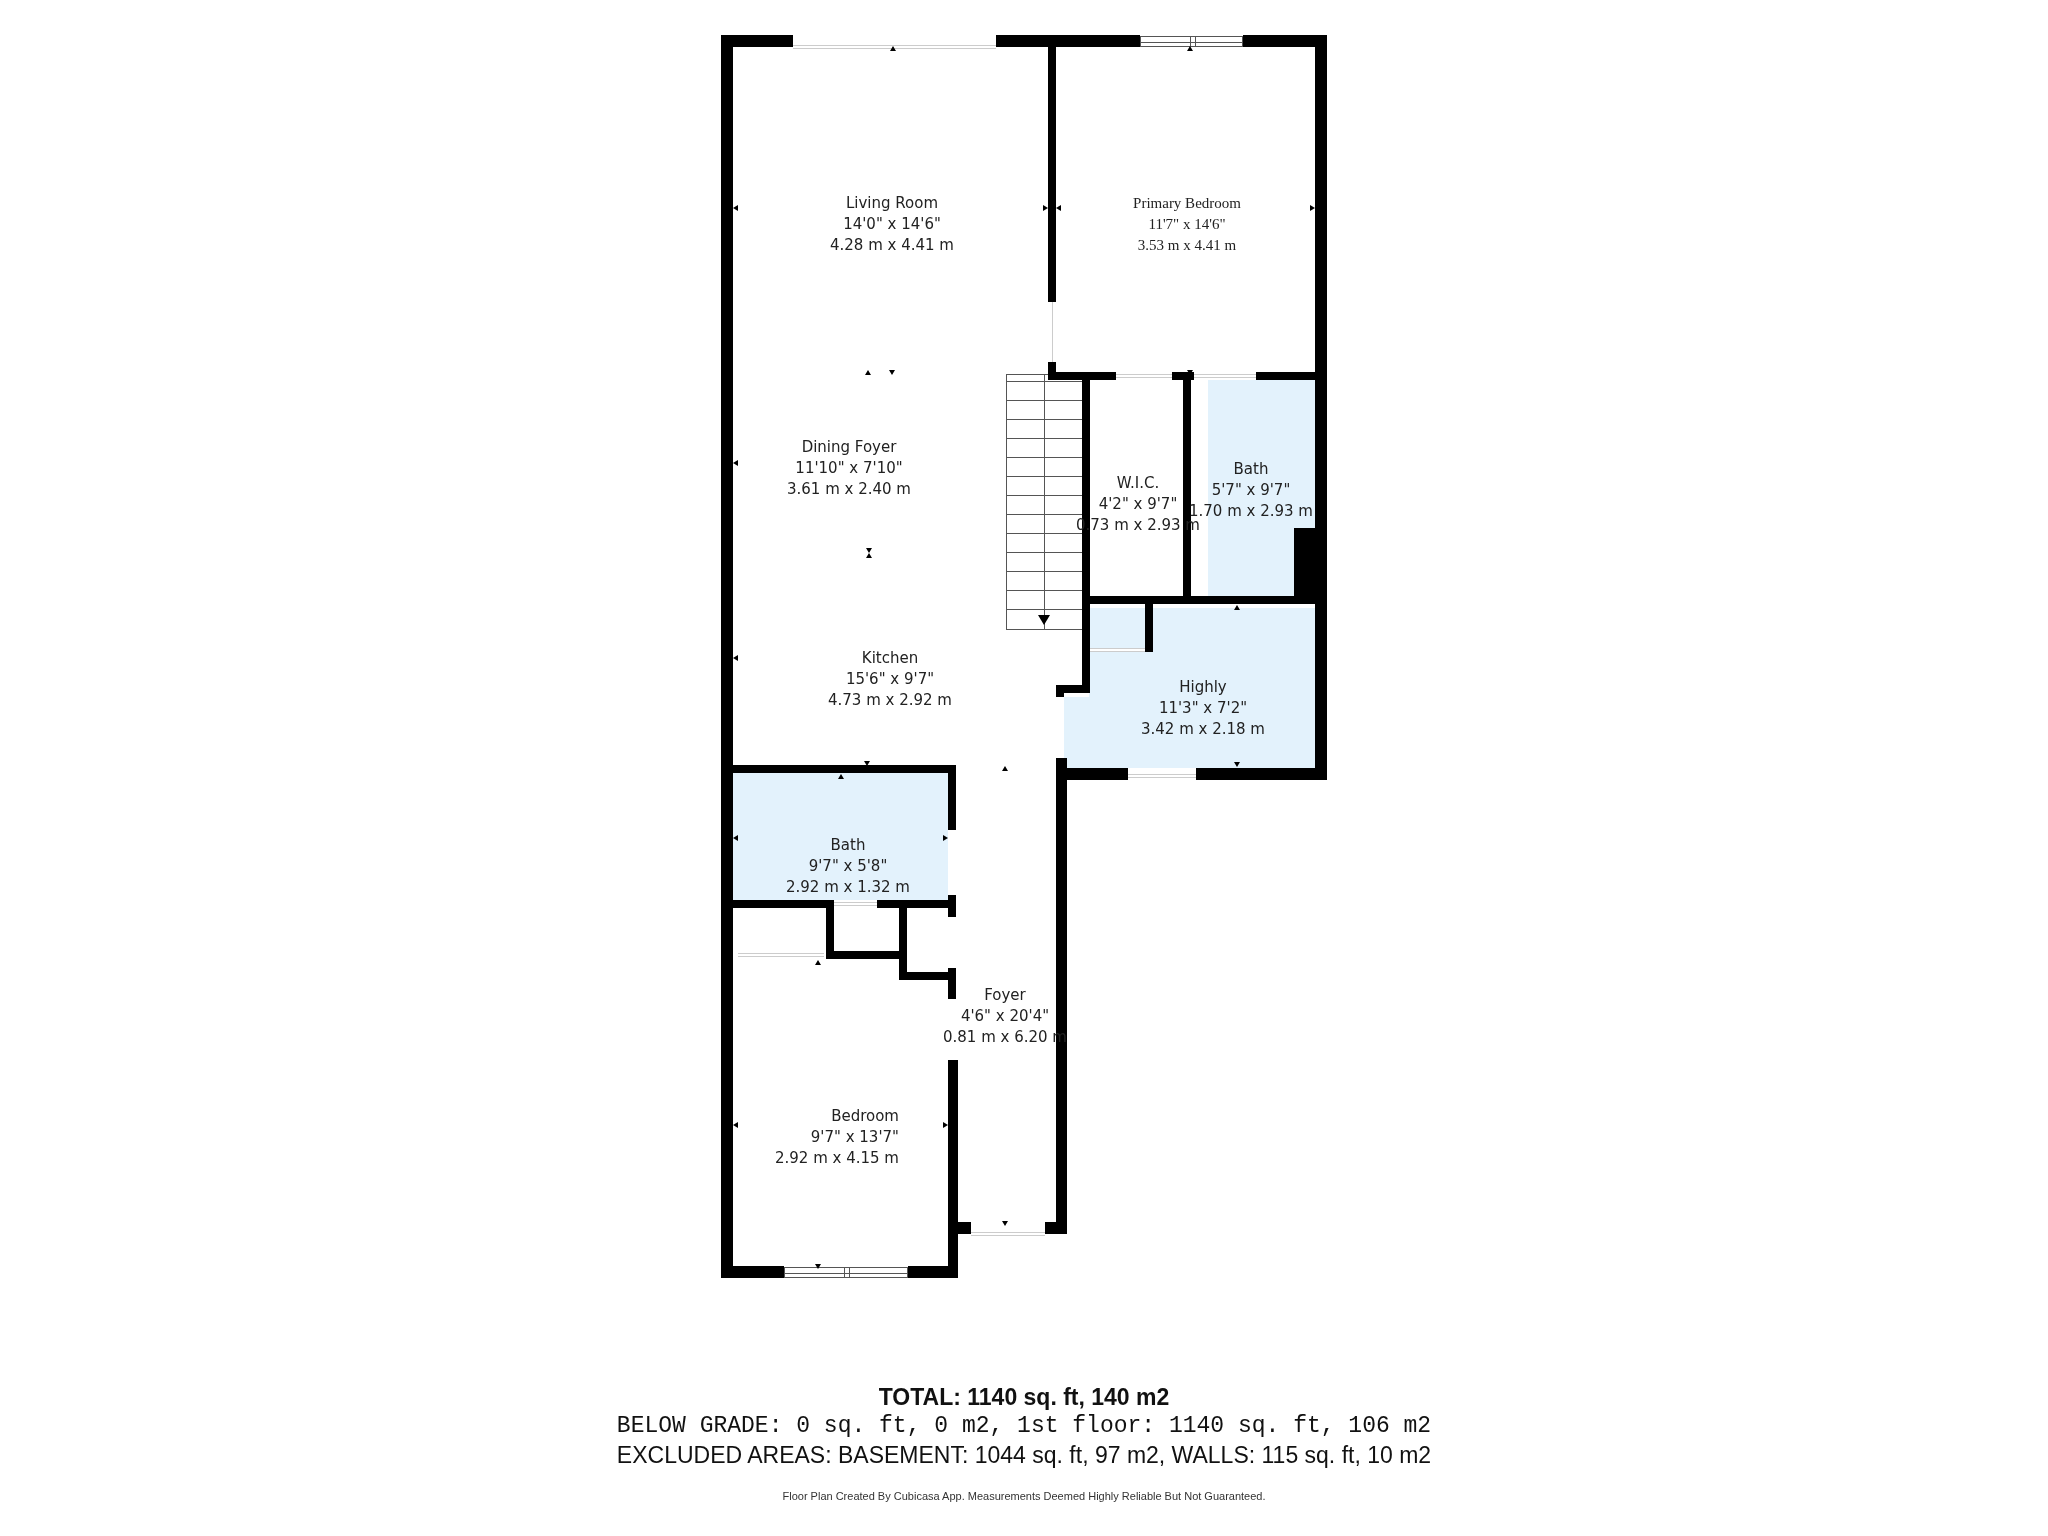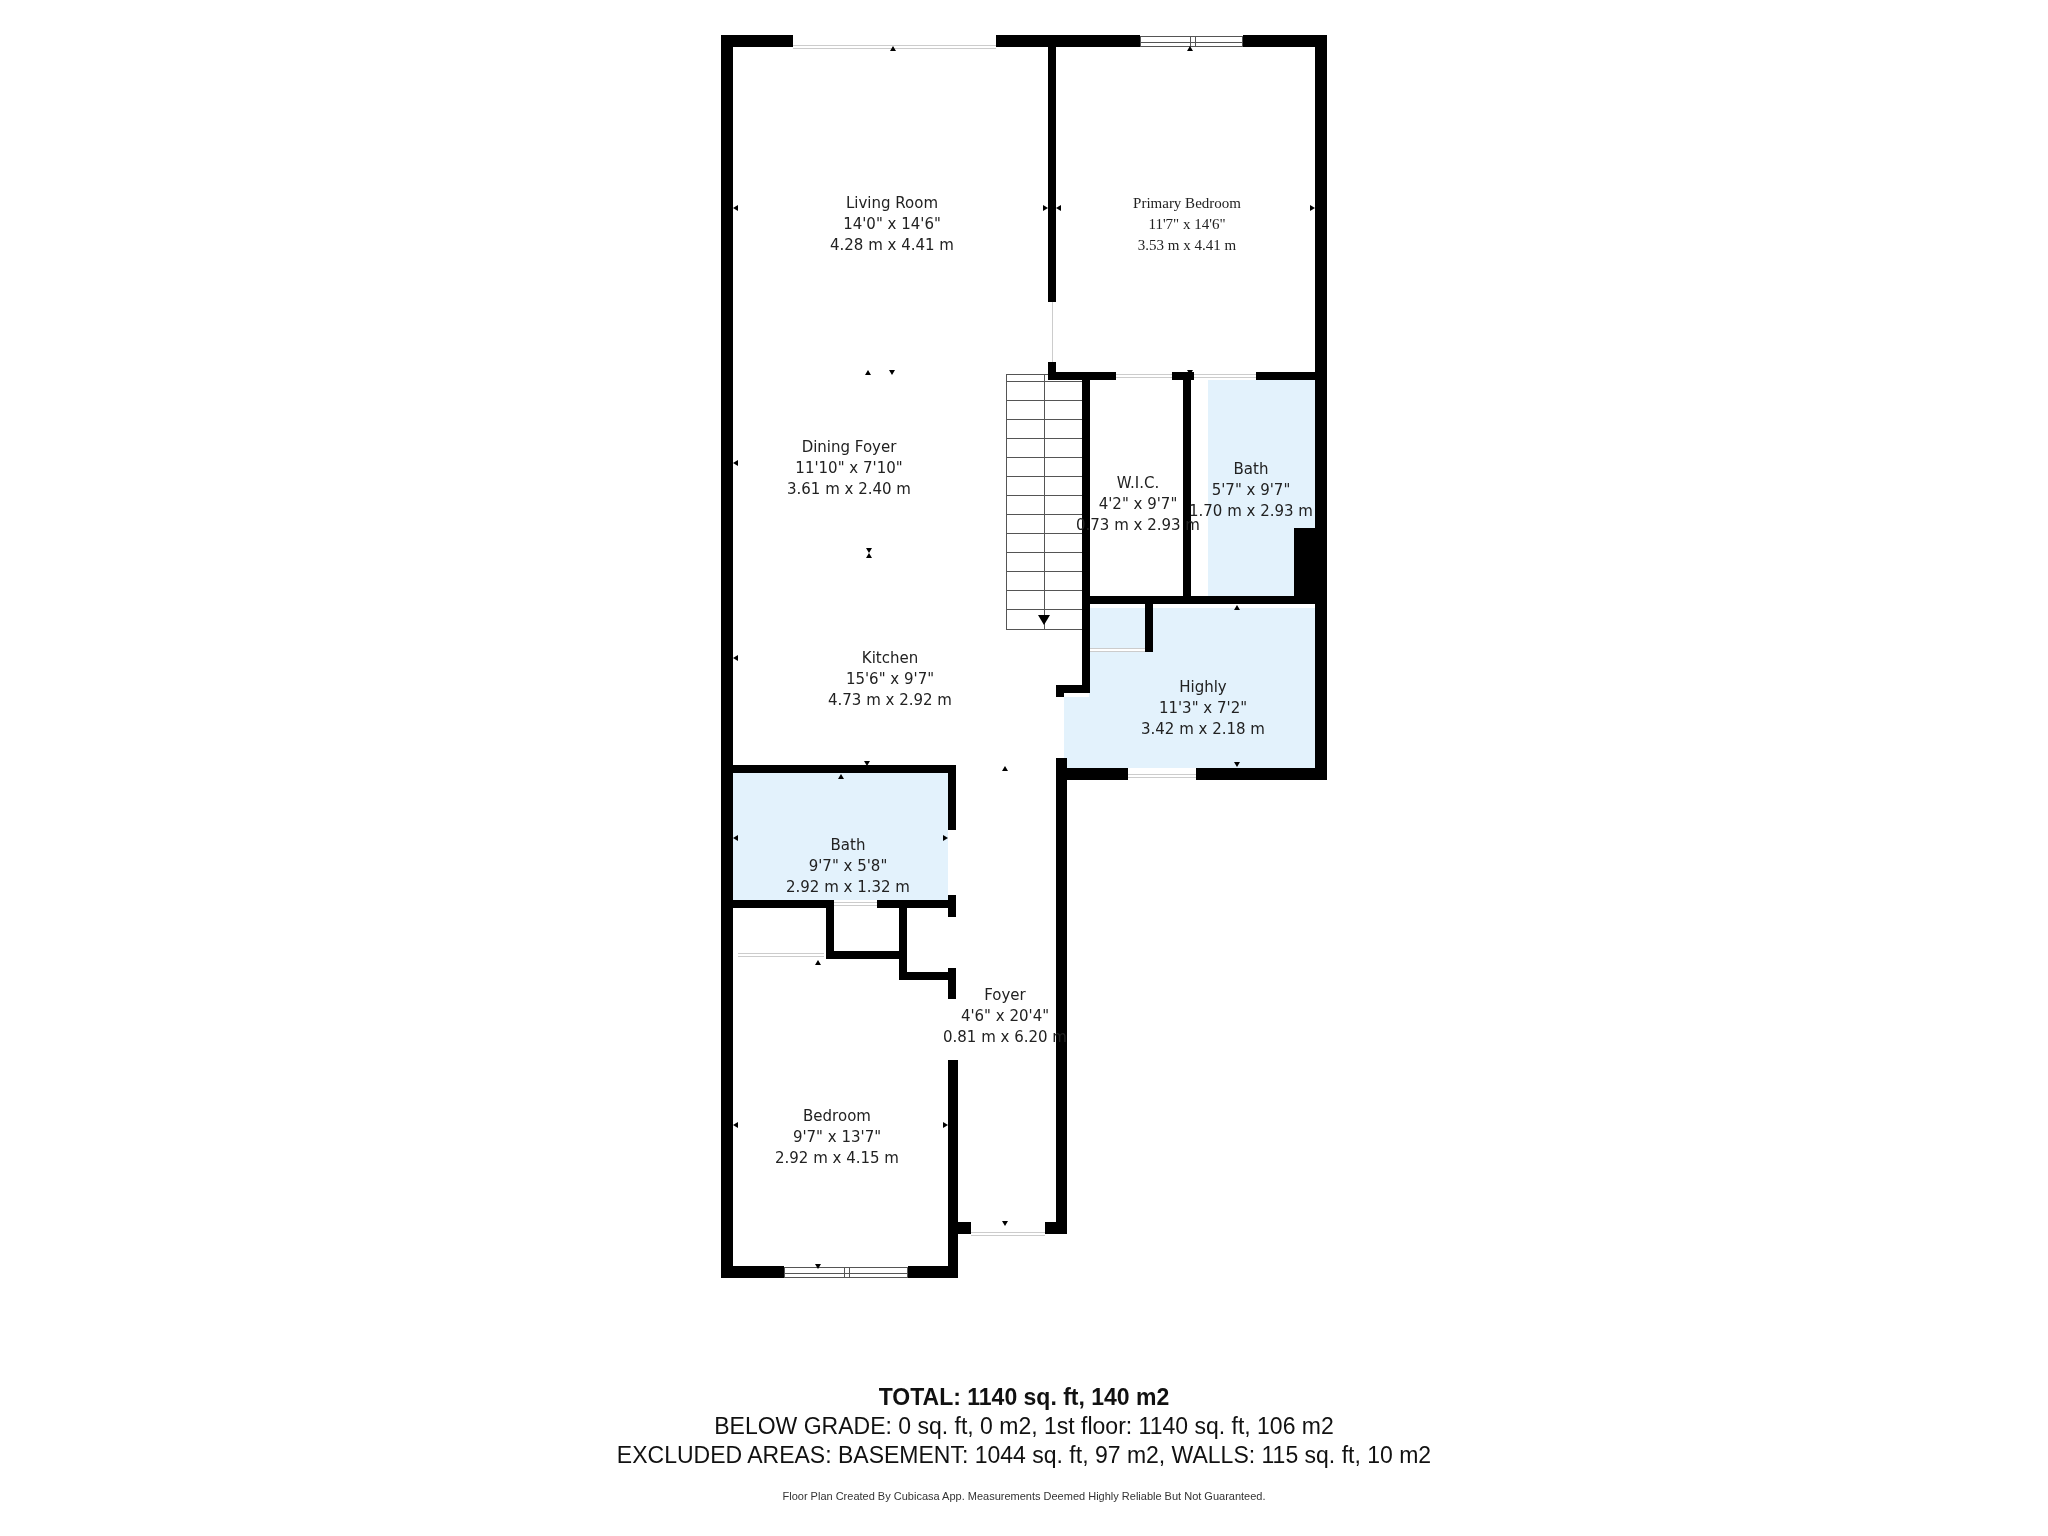--- a/index.html
+++ b/index.html
@@ -16,21 +16,21 @@
   .step{position:absolute;left:0;right:0;border-top:1px solid #555;}
   .stair-mid{position:absolute;top:0;bottom:0;border-left:1px solid #555;}
   .stair-arrow{position:absolute;width:0;height:0;border-left:6px solid transparent;border-right:6px solid transparent;border-top:10px solid #000;}
   .tick{position:absolute;width:0;height:0;}
   .tick.up{border-left:3px solid transparent;border-right:3px solid transparent;border-bottom:5px solid #000;}
   .tick.down{border-left:3px solid transparent;border-right:3px solid transparent;border-top:5px solid #000;}
   .tick.left{border-top:3px solid transparent;border-bottom:3px solid transparent;border-right:5px solid #000;}
   .tick.right{border-top:3px solid transparent;border-bottom:3px solid transparent;border-left:5px solid #000;}
   .summary{position:absolute;left:0;width:2048px;text-align:center;font-family:"Liberation Sans","DejaVu Sans",sans-serif;}
   .total{top:1384px;font-size:23px;font-weight:bold;color:#111;}
-  .line2{top:1413px;font-size:23px;color:#111;}
+  .line2{top:1413px;font-size:23px;color:#111;font-family:Liberation Mono, monospace;}
   .line3{top:1442px;font-size:23px;color:#111;}
   .credit{top:1490px;font-size:11px;color:#333;}
 </style>
 </head>
 <body>
 
 <div class="plan">
 
   <div class="fill" style="left:1208px;top:380px;width:107px;height:220px;"></div>
   <div class="fill" style="left:1089px;top:608px;width:226px;height:160px;"></div>
@@ -185,21 +185,21 @@
   <div class="label" style="left:848px;top:835px;">
     <div>Bath</div>
     <div>9'7" x 5'8"</div>
     <div>2.92 m x 1.32 m</div>
   </div>
   <div class="label" style="left:1005px;top:985px;">
     <div>Foyer</div>
     <div>4'6" x 20'4"</div>
     <div>0.81 m x 6.20 m</div>
   </div>
-  <div class="label" style="left:837px;top:1106px;">
+  <div class="label" style="left:837px;top:1106px;text-align:right;">
     <div>Bedroom</div>
     <div>9'7" x 13'7"</div>
     <div>2.92 m x 4.15 m</div>
   </div>
 </div>
 
 <div class="summary total">TOTAL: 1140 sq. ft, 140 m2</div>
 <div class="summary line2">BELOW GRADE: 0 sq. ft, 0 m2, 1st floor: 1140 sq. ft, 106 m2</div>
 <div class="summary line3">EXCLUDED AREAS: BASEMENT: 1044 sq. ft, 97 m2, WALLS: 115 sq. ft, 10 m2</div>
 <div class="summary credit">Floor Plan Created By Cubicasa App. Measurements Deemed Highly Reliable But Not Guaranteed.</div>

